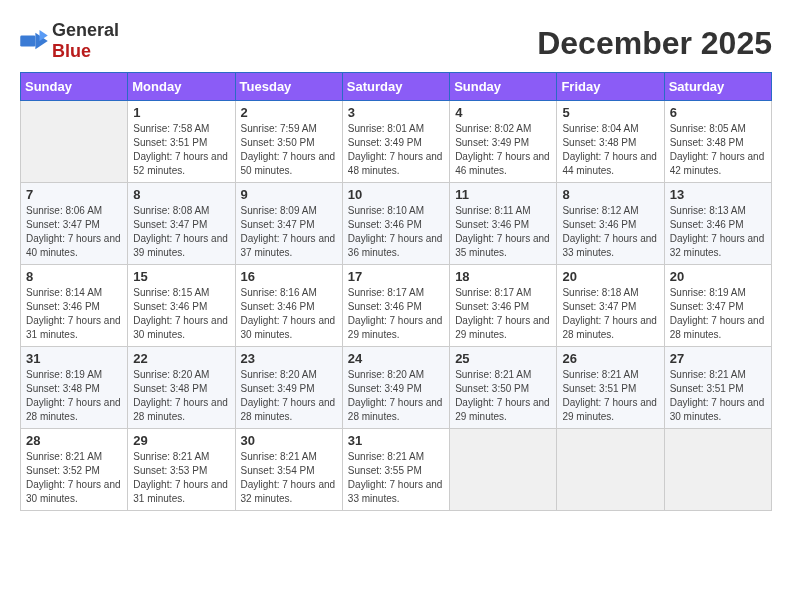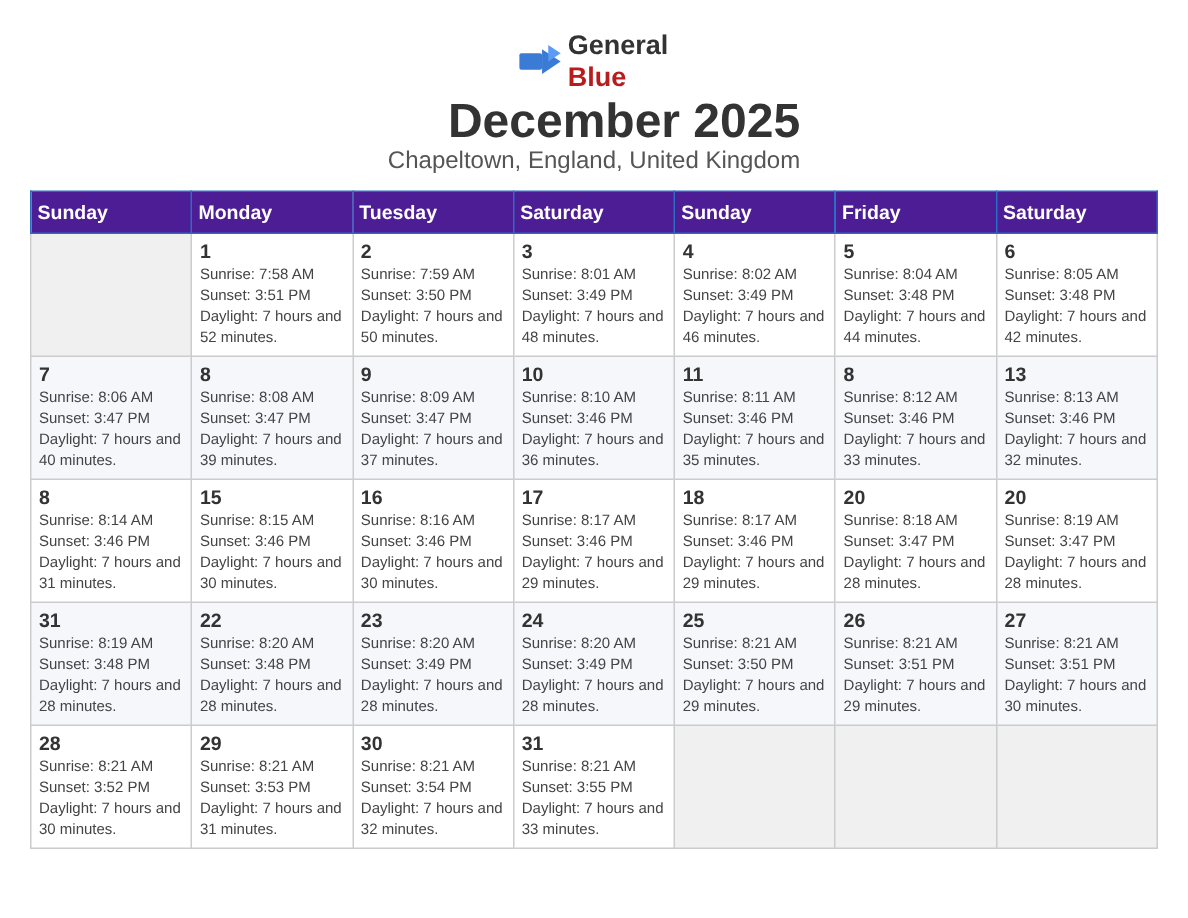--- a/index.html
+++ b/index.html
@@ -6,23 +6,22 @@
     body {
       font-family: Arial, sans-serif;
       background: #fff;
       width: 792px;
       min-height: 612px;
       padding: 20px;
     }
     .header {
       display: flex;
       justify-content: space-between;
-      align-items: center;
+      align-items: flex-end;
       margin-bottom: 10px;
-      flex-direction: column;
     }
     .logo {
       display: flex;
       align-items: center;
       gap: 4px;
     }
     .logo-text-general {
       font-size: 18px;
       font-weight: bold;
       color: #333;
@@ -47,21 +46,21 @@
     .location-title {
       font-size: 16px;
       color: #555;
     }
     table {
       width: 100%;
       border-collapse: collapse;
       table-layout: fixed;
     }
     th {
-      background-color: #4c1d95;
+      background-color: #8b5cf6;
       color: #fff;
       font-size: 13px;
       font-weight: bold;
       padding: 6px 4px;
       text-align: left;
       border: 1px solid #2a6bc5;
     }
     td {
       border: 1px solid #ccc;
       vertical-align: top;
@@ -104,21 +103,20 @@
       <polygon points="22,4 40,16 22,28" fill="#3a7bd5"></polygon>
       <polygon points="28,0 40,8 28,16" fill="#5a9bf5"></polygon>
     </svg>
     <div>
       <span class="logo-text-general">General</span><br>
       <span class="logo-text-blue">Blue</span>
     </div>
   </div>
   <div class="title-block">
     <div class="month-title">December 2025</div>
-    <div class="location-title">Chapeltown, England, United Kingdom</div>
   </div>
 </div>
 
 <table>
   <thead>
     <tr>
     <th>Sunday</th>
         <th>Monday</th>
         <th>Tuesday</th>
         <th>Saturday</th>

